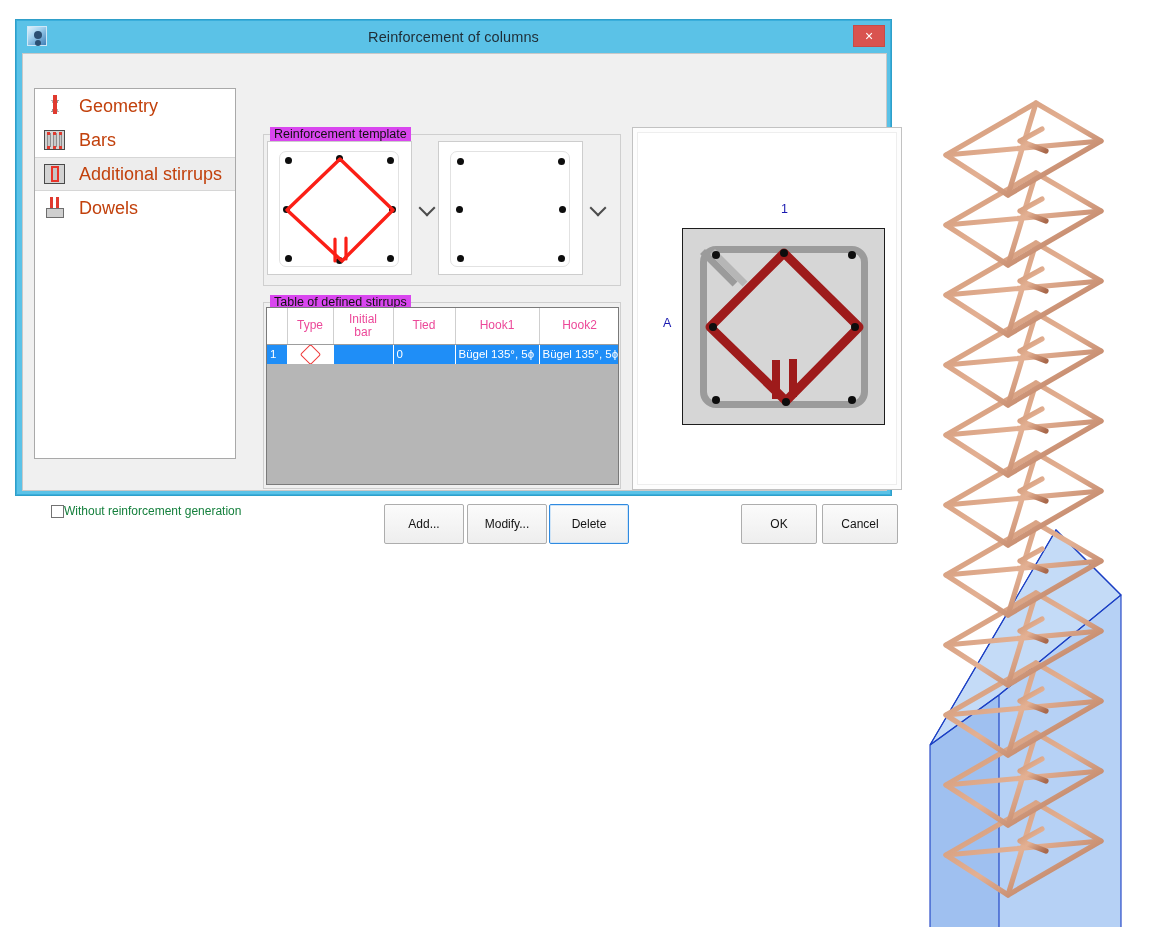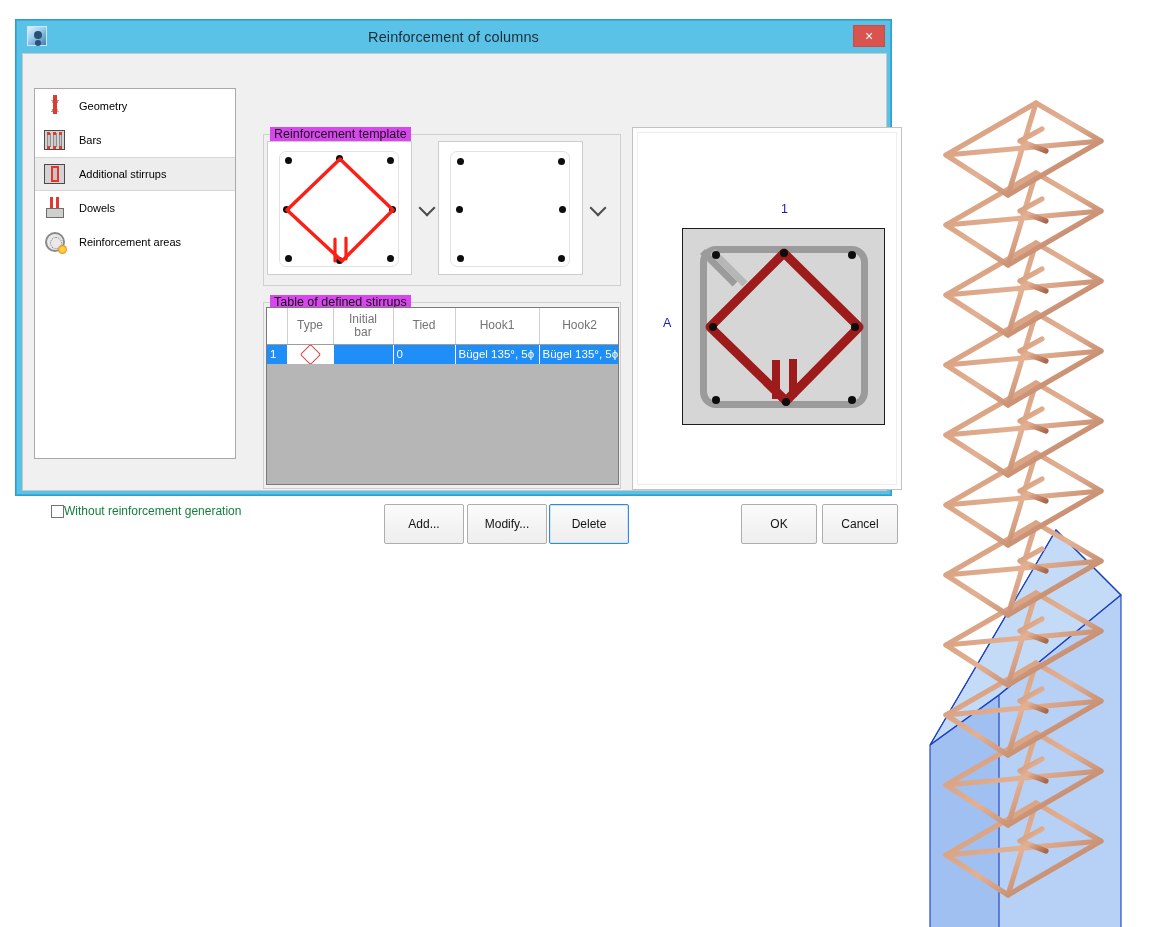--- a/index.html
+++ b/index.html
@@ -66,21 +66,21 @@
   
   .sidebar {
     position: absolute; left: 11px; top: 34px;
     width: 202px; height: 371px;
     background: #ffffff; border: 1px solid #a9a9a9;
     overflow: hidden;
   }
   .side-item {
     display: flex; align-items: center;
     height: 34px; padding-left: 7px; gap: 11px;
-    font-size: 11px; color: #000000; cursor: pointer;
+    font-size: 18px; color: #c2410c; cursor: pointer;
   }
   .side-item.selected {
     background: #ededed;
     border-top: 1px solid #d6d6d6;
     border-bottom: 1px solid #d6d6d6;
   }
   .side-ico { width: 26px; height: 26px; position: relative; flex: 0 0 26px; }
 
   
   .ico-geometry::before{
@@ -159,21 +159,21 @@
   .tbl-group { left: 240px; top: 248px; width: 358px; height: 187px; }
   .tbl-wrap {
     position: absolute; left: 2px; top: 4px;
     width: 353px; height: 178px;
     background: #b6b6b6; border: 1px solid #7a7a7a;
     overflow: hidden;
   }
   table.stirrups { border-collapse: collapse; width: 353px; table-layout: fixed; }
   table.stirrups th {
     background: #fff; border-right: 1px solid #cfcfcf; border-bottom: 1px solid #9d9d9d;
-    font-weight: normal; font-size: 12px; color: #737373; height: 36px;
+    font-weight: normal; font-size: 12px; color: #ec4899; height: 36px;
     padding: 0 2px; line-height: 1.1;
   }
   table.stirrups td {
     height: 20px; font-size: 11.5px; padding: 0 3px;
     border-right: 1px solid #ffffff;
     color: #ffffff; background: #1f8ef7; white-space: nowrap; overflow: hidden;
   }
   table.stirrups td.type-cell { background:#ffffff; text-align:center; padding:0; }
   .diamond-ico {
     display:inline-block; width:15px; height:15px; margin-top:2px;
@@ -275,27 +275,20 @@
 
       <div class="side-item">
         <span class="side-ico ico-dowels">
           <span class="pin p1"></span>
               <span class="pin p2"></span>
           <span class="base"></span>
         </span>
         <span>Dowels</span>
       </div>
 
-      <div class="side-item">
-        <span class="side-ico ico-area">
-          <span class="ring"></span>
-              <span class="spark"></span>
-        </span>
-        <span>Reinforcement areas</span>
-      </div>
     </div>
 
     <div class="group tpl-group">
       <span class="glabel">Reinforcement template</span>
 
       <div class="tpl-row">
 
         <div class="tpl-card">
           <div class="tpl-inner">
             <span class="dot" style="left:5px;  top:5px;"></span>

